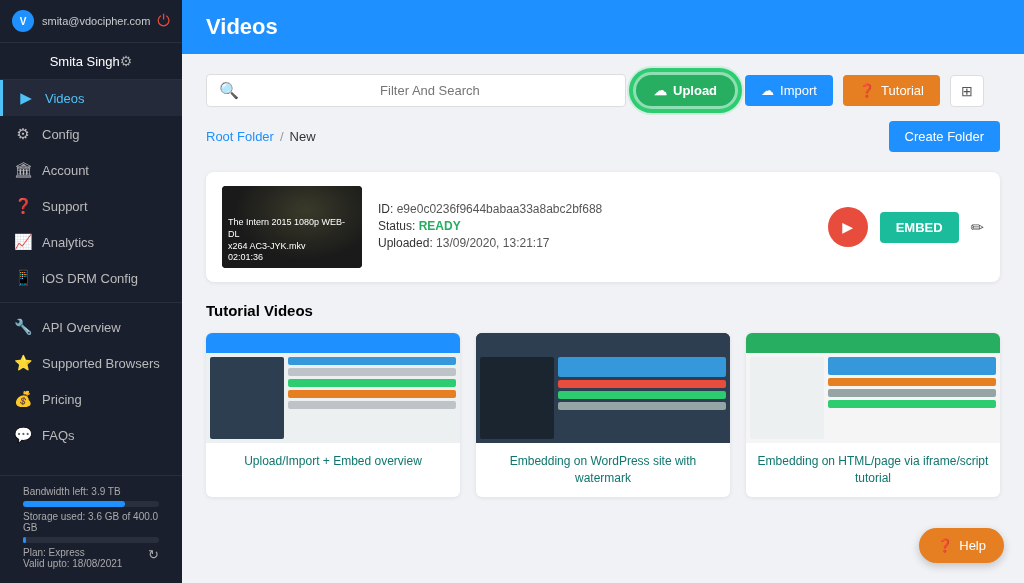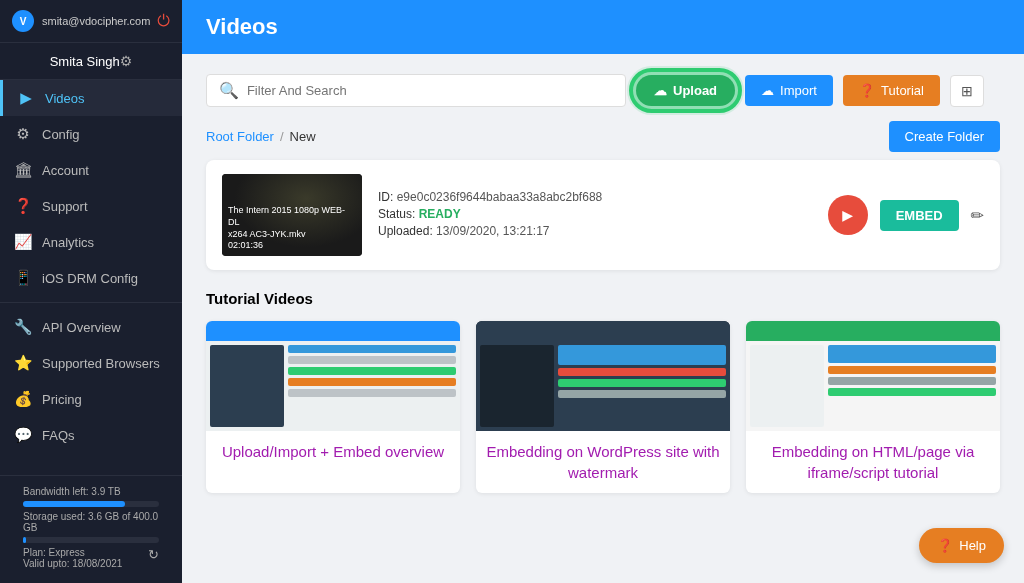--- a/index.html
+++ b/index.html
@@ -162,20 +162,21 @@
       flex: 1;
       max-width: 420px;
     }
     .search-box input {
       border: none;
       outline: none;
       font-size: 13px;
       color: #a16207;
       background: transparent;
       width: 100%;
+      text-align: center;
     }
     .search-icon { color: #999; margin-right: 8px; }
 
     .btn-upload {
       background: #27ae60;
       color: white;
       border: none;
       border-radius: 24px;
       padding: 8px 18px;
       font-size: 13px;
@@ -220,21 +221,21 @@
       cursor: pointer;
       font-size: 14px;
       color: #555;
     }
 
     
     .breadcrumb-row {
       display: flex;
       align-items: center;
       justify-content: space-between;
-      margin-bottom: 8px;
+      margin-bottom: 20px;
     }
     .breadcrumb {
       font-size: 13px;
       color: #555;
       display: flex;
       align-items: center;
       gap: 6px;
     }
     .breadcrumb-sep { color: #999; }
     .breadcrumb-current { color: #333; font-weight: 500; }
@@ -338,22 +339,22 @@
       gap: 16px;
     }
     .tutorial-card {
       background: white;
       border-radius: 6px;
       overflow: hidden;
       box-shadow: 0 1px 4px rgba(0,0,0,0.08);
     }
     .tutorial-label {
       padding: 10px 10px;
-      font-size: 15px;
-      color: #a21caf;
+      font-size: 12px;
+      color: #0f766e;
       text-align: center;
       line-height: 1.4;
     }
 
     
     .help-btn {
       position: fixed;
       bottom: 20px;
       right: 20px;
       background: #e67e22;

